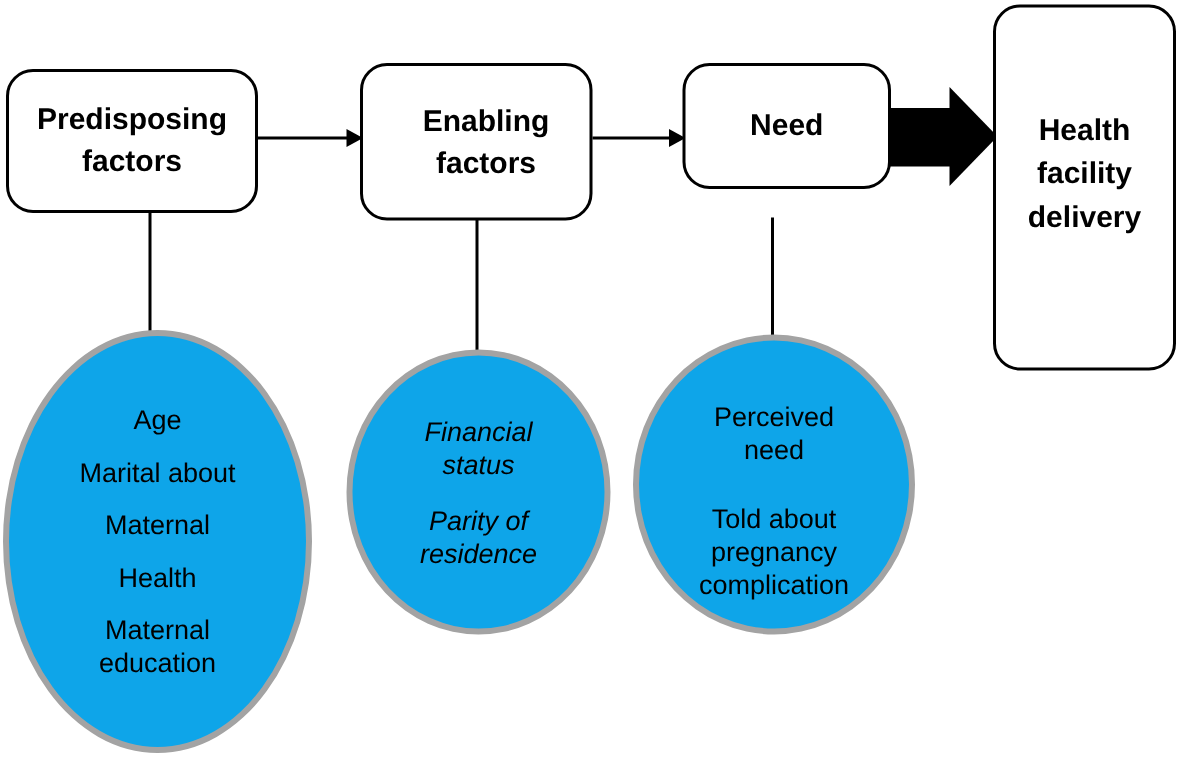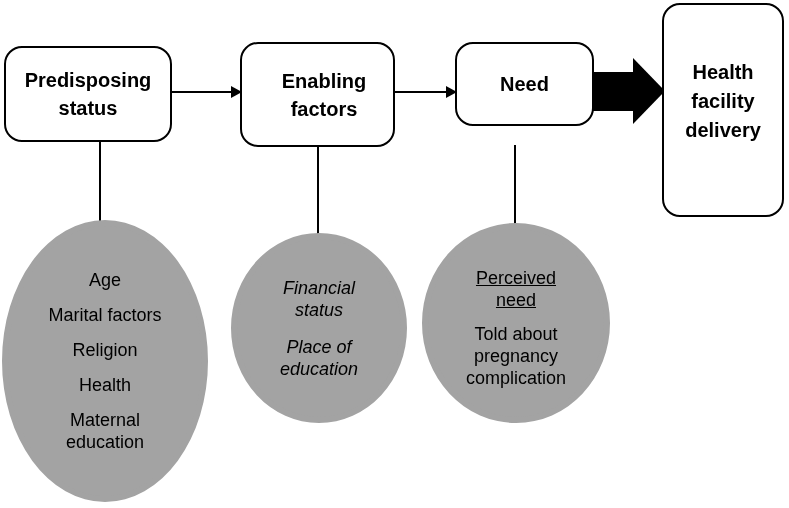--- a/index.html
+++ b/index.html
@@ -28,21 +28,21 @@
     justify-content: center;
     text-align: center;
     font-weight: bold;
     font-size: 20px;
     line-height: 28px;
     z-index: 2;
   }
   #box-predisposing { left: 4px;   top: 46px; width: 168px; height: 96px; }
   #box-enabling     { left: 240px; top: 42px; width: 155px; height: 105px; padding-left: 13px; }
   #box-need         { left: 455px; top: 42px; width: 139px; height: 84px; }
-  #box-outcome      { left: 662px; top: 3px;  width: 122px; height: 214px; padding-bottom: 18px; }
+  #box-outcome      { left: 662px; top: 3px;  width: 122px; height: 244px; padding-bottom: 18px; }
   #box-predisposing .box-label { width: 140px; }
   #box-enabling .box-label     { width: 110px; }
   #box-outcome .box-label      { width: 95px; line-height: 29px; }
 
   
   .arrow-thin { position: absolute; height: 14px; z-index: 1; }
   .arrow-thin .shaft {
     position: absolute;
     left: 0; top: 6px;
     height: 2px;
@@ -80,22 +80,22 @@
   
   .vline { position: absolute; width: 2px; background: #000000; z-index: 0; }
   #vline-1 { left: 99px;  top: 141px; height: 80px; }
   #vline-2 { left: 317px; top: 146px; height: 88px; }
   #vline-3 { left: 514px; top: 145px; height: 79px; }
 
   
   .ellipse {
     position: absolute;
     box-sizing: border-box;
-    background: #a3a3a3;
-    border: 6px solid #a3a3a3;
+    background: #0ea5e9;
+    border: 4px solid #a3a3a3;
     border-radius: 50%;
     display: flex;
     flex-direction: column;
     align-items: center;
     justify-content: center;
     text-align: center;
     font-size: 18px;
     line-height: 22px;
     z-index: 2;
   }
@@ -103,31 +103,30 @@
   #ellipse-enabling     { left: 231px; top: 233px; width: 176px; height: 190px; }
   #ellipse-need         { left: 422px; top: 223px; width: 188px; height: 200px; }
 
   .ellipse .item { display: block; }
   #ellipse-predisposing .item { width: 122px; margin: 6.5px 0; }
   #ellipse-enabling .item     { width: 110px; margin: 7.5px 0; font-style: italic; }
   #ellipse-need .item         { width: 118px; margin: 1px 0; }
   .ellipse .heading {
     display: block;
     width: 110px;
-    margin: 11px 0;
-    text-decoration: underline;
+    margin: 23px 0;
   }
 </style>
 </head>
 <body>
 
 <div id="canvas">
 
   <div class="box" id="box-predisposing">
-    <span class="box-label">Predisposing status</span>
+    <span class="box-label">Predisposing factors</span>
   </div>
 
   <div class="box" id="box-enabling">
     <span class="box-label">Enabling factors</span>
   </div>
 
   <div class="box" id="box-need">
     <span class="box-label">Need</span>
   </div>
 
@@ -149,29 +148,29 @@
     <div class="body"></div>
     <div class="head"></div>
   </div>
 
   <div class="vline" id="vline-1"></div>
   <div class="vline" id="vline-2"></div>
   <div class="vline" id="vline-3"></div>
 
   <div class="ellipse" id="ellipse-predisposing">
     <span class="item">Age</span>
-    <span class="item">Marital factors</span>
-    <span class="item">Religion</span>
+    <span class="item">Marital about</span>
+    <span class="item">Maternal</span>
     <span class="item">Health</span>
     <span class="item">Maternal education</span>
   </div>
 
   <div class="ellipse" id="ellipse-enabling">
     <span class="item">Financial status</span>
-    <span class="item">Place of education</span>
+    <span class="item">Parity of residence</span>
   </div>
 
   <div class="ellipse" id="ellipse-need">
     <span class="heading">Perceived need</span>
     <span class="item">Told about pregnancy complication</span>
   </div>
 
 </div>
 
 </body></html>

